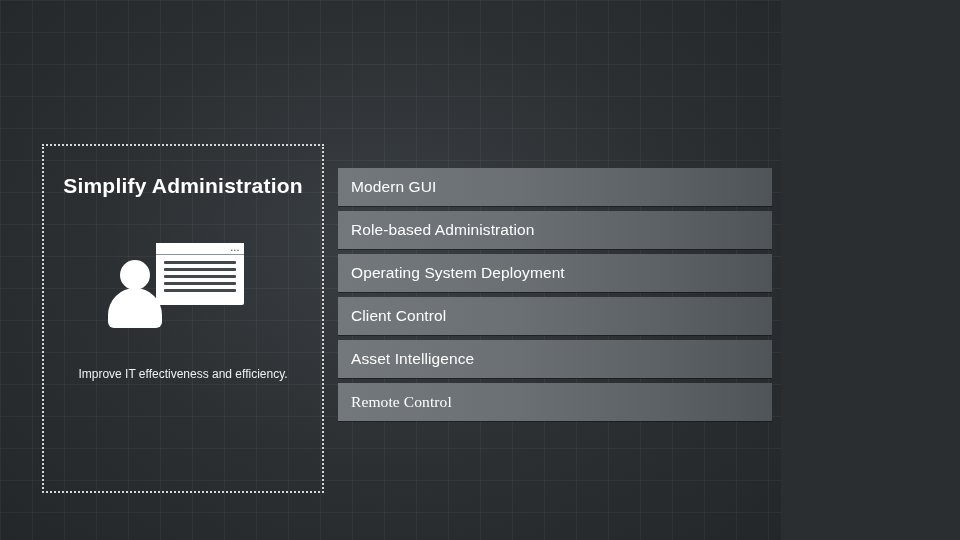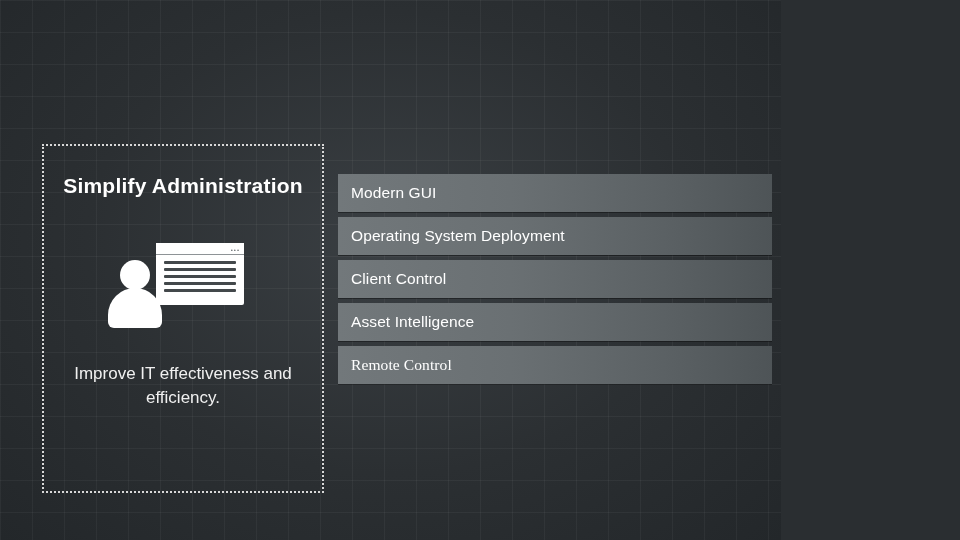--- a/index.html
+++ b/index.html
@@ -51,21 +51,21 @@
     letter-spacing: 0.2px;
   }
 
   #subline {
     position: absolute;
     left: 52px;
     top: 362px;
     width: 262px;
     text-align: center;
     color: #f0f0f0;
-    font-size: 17px;
+    font-size: 12px;
     line-height: 24px;
   }
 
   
   #icon-group {
     position: absolute;
     left: 106px;
     top: 238px;
     width: 160px;
     height: 90px;
@@ -127,21 +127,20 @@
     background: #43484b;
     margin-bottom: 4px;
     border-radius: 1px;
   }
 
   
   #bars {
     position: absolute;
     left: 338px;
     top: 168px;
-    margin-top: 6px;
   }
   .bar {
     position: relative;
     height: 38px;
     margin-bottom: 5px;
     background: linear-gradient(to right, #72787b 0%, #6a7073 40%, #5b6164 75%, #4e5457 100%);
     box-shadow: 0 1px 0 rgba(0,0,0,0.35);
     display: flex;
     align-items: center;
     box-sizing: border-box;
@@ -179,20 +178,23 @@
       </div>
     </div>
   </div>
 
   <div id="subline">Improve IT effectiveness and efficiency.</div>
 
   <div id="bars">
     <div class="bar" style="width:434px;">
       <span class="bar-label">Modern GUI</span>
     </div>
+    <div class="bar" style="width:434px;">
+      <span class="bar-label">Role-based Administration</span>
+    </div>
     <div class="bar" style="width:434px;text-align:center;">
       <span class="bar-label">Operating System Deployment</span>
     </div>
     <div class="bar" style="width:434px;">
       <span class="bar-label">Client Control</span>
     </div>
     <div class="bar" style="width:434px;">
       <span class="bar-label">Asset Intelligence</span>
     </div>
     <div class="bar" style="width:434px;font-family:Liberation Serif, serif;">

